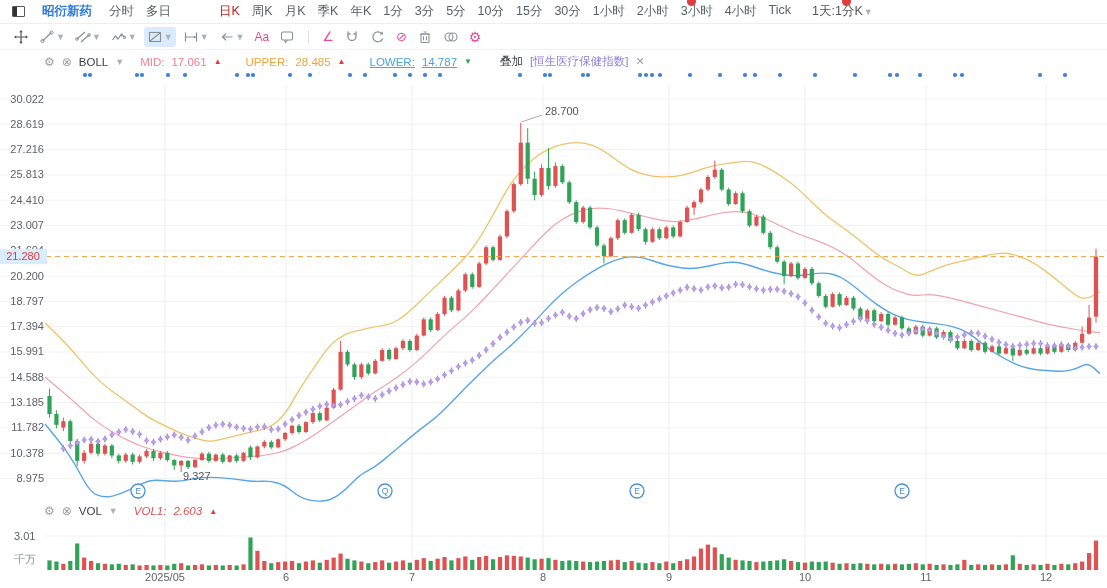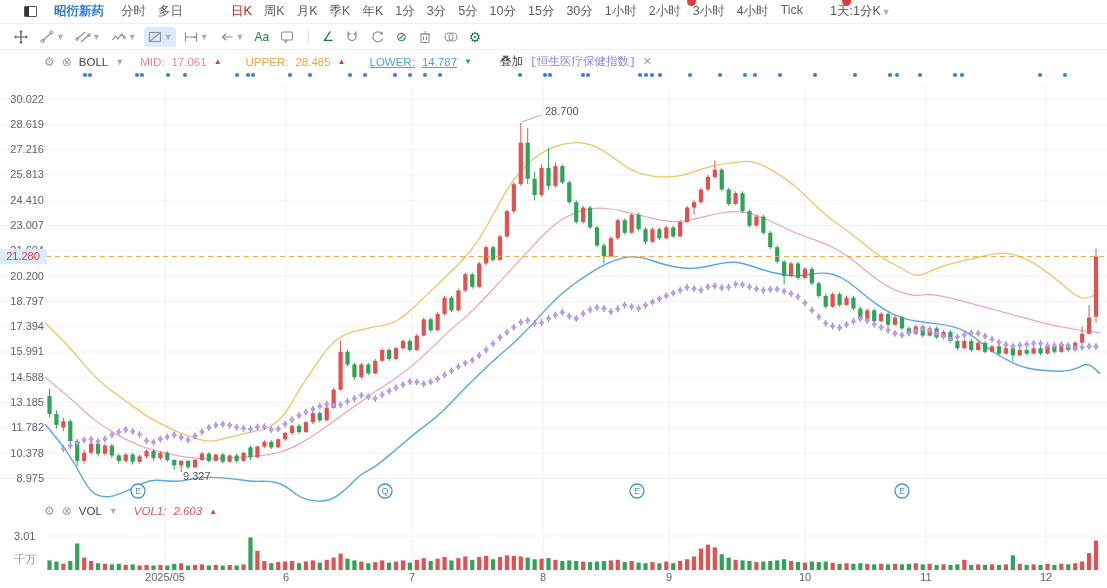--- a/index.html
+++ b/index.html
@@ -3,56 +3,56 @@
 <meta charset="utf-8">
 <style>
   * { margin:0; padding:0; box-sizing:border-box; }
   html,body { width:1107px; height:588px; overflow:hidden; background:#fff;
     font-family:"Liberation Sans","DejaVu Sans",sans-serif; }
   .abs { position:absolute; }
   #app { position:relative; width:1107px; height:588px; background:#fff; }
 
   
   #topnav { left:0; top:0; width:1107px; height:24px; display:flex; align-items:center;
-    gap:17px; padding-left:24px; border-bottom:1px solid #efefef; font-size:12.5px; color:#5a5f66; }
+    gap:17px; padding-left:12px; border-bottom:1px solid #efefef; font-size:12.5px; color:#5a5f66; }
   .winicon { width:13px; height:11px; border:1.5px solid #555; border-radius:1px; position:relative; flex:0 0 auto; }
   .winicon::before { content:""; position:absolute; left:0; top:0; bottom:0; width:4px; background:#333; }
   .stockname { color:#2f7bd9; font-weight:bold; }
   .navitem { cursor:pointer; white-space:nowrap; }
   .navitem.sel { color:#b91c1c;margin-left:36px; }
-  .navright { display:flex; align-items:center; gap:1px; margin-left:10px; color:#555; }
+  .navright { display:flex; align-items:center; gap:1px; margin-left:4px; color:#555; }
   .chev { color:#aab0b6; font-size:9px; }
   .reddot { width:9px; height:9px; border-radius:50%; background:#e23b3b; top:-3px; }
 
   
   #toolbar { left:0; top:24px; width:1107px; height:26px; display:flex; align-items:center;
     gap:4px; padding-left:10px; border-bottom:1px solid #f1f1f1; }
   .tool { display:flex; align-items:center; gap:1px; padding:2px 3px; border-radius:3px; cursor:pointer; }
   .tool svg { display:block; }
   .tool.sel { background:#dcebfb; }
   .tbar-sep { width:1px; height:14px; background:#e3e3e3; margin:0 6px; }
-  .tool .txt { font-size:11px; color:#15803d; }
+  .tool .txt { font-size:11px; color:#ec4899; }
 
   
   #chart { left:0; top:50px; width:1107px; height:538px; }
   #chartsvg { position:absolute; left:0; top:0; }
 
   
   .indrow { display:flex; align-items:center; gap:7px; font-size:11.5px; color:#8f959b;
     position:absolute; z-index:5; background:transparent; }
   .ind-name { color:#3a3f45; }
   .mini { font-size:12px; color:#9aa0a6; cursor:pointer; line-height:1; }
   .val-mid   { color:#ee8296; }
   .val-upper { color:#f0a43c; }
   .val-lower { color:#4aa3e0;text-decoration:underline; }
   .val-vol   { color:#e05252;font-style:italic; }
   .tri-up { color:#e03b3b; font-size:8px; }
   .tri-dn { color:#2aa257; font-size:8px; }
   .overlay-btn { color:#3a3f45; cursor:pointer; }
-  .overlay-name { color:#8b7fd9; cursor:pointer;font-family:Liberation Mono, monospace; }
+  .overlay-name { color:#8b7fd9; cursor:pointer; }
   .ind-x { color:#9aa0a6; font-size:11px; cursor:pointer; }
 </style>
 </head>
 <body>
 
 <div id="app">
 
   <div id="topnav" class="abs">
     <span class="winicon"></span>
     <span class="stockname">昭衍新药</span>

